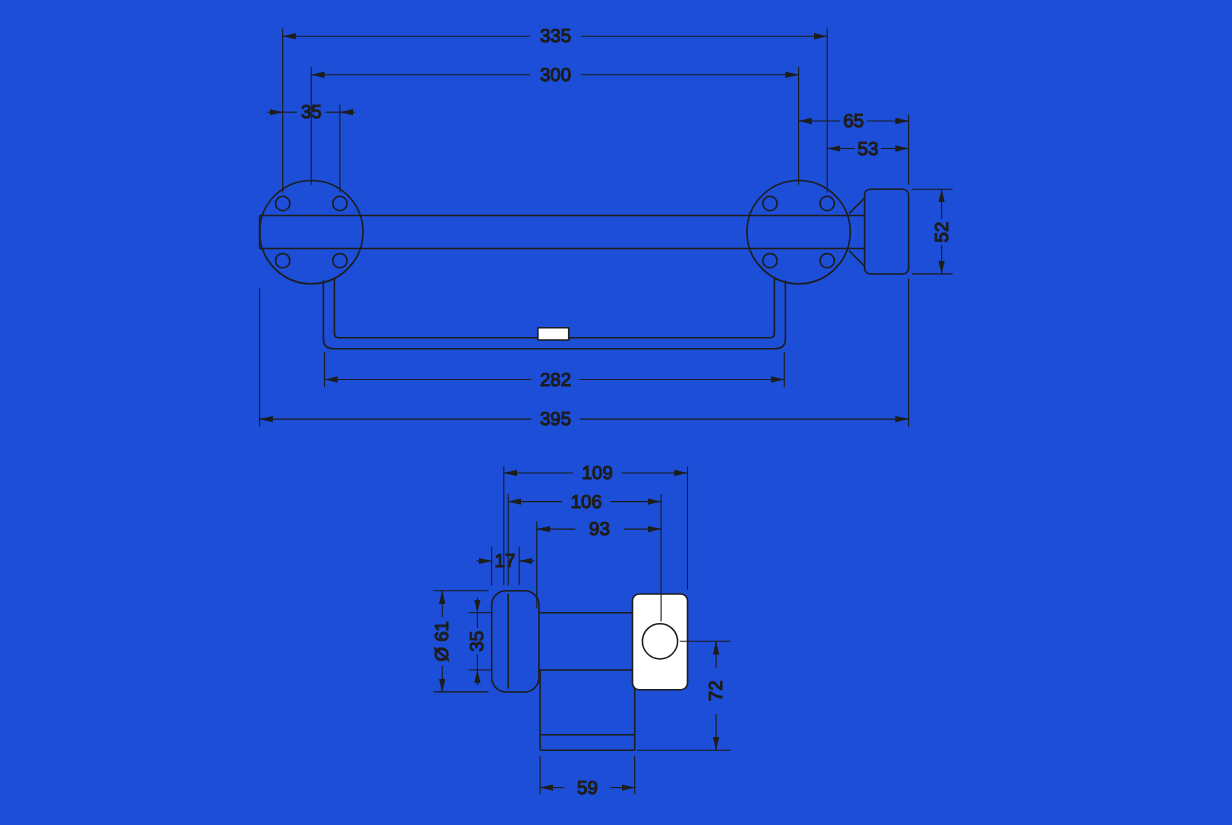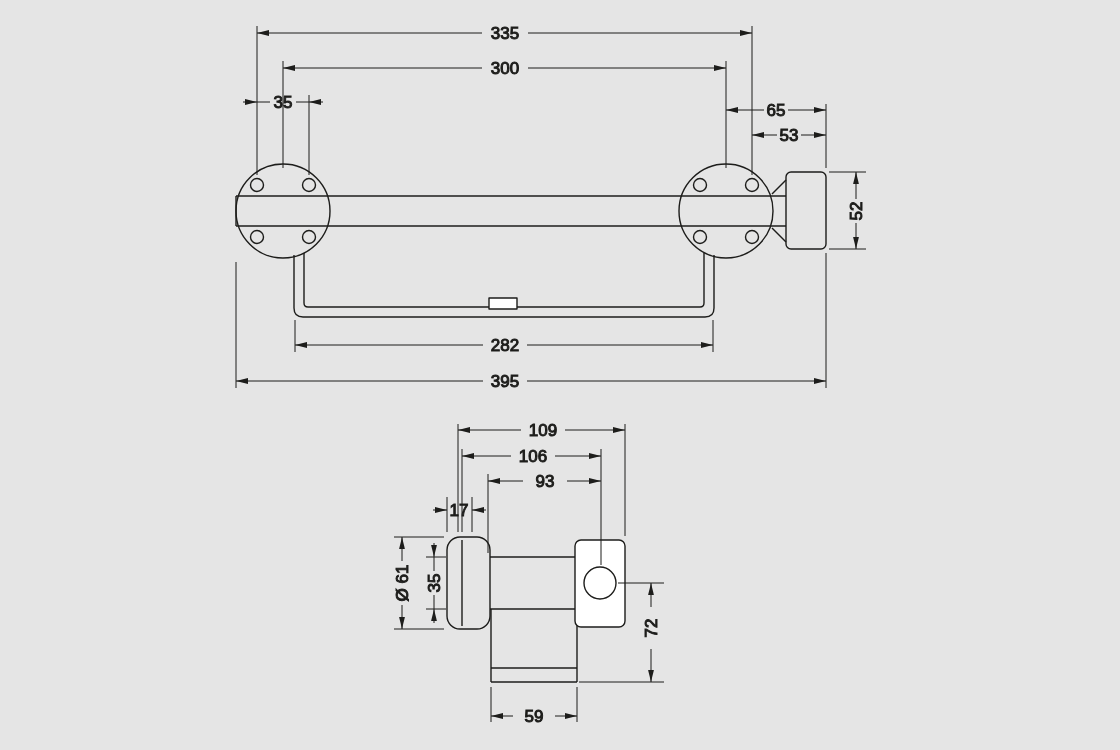--- a/index.html
+++ b/index.html
@@ -1,20 +1,20 @@
 <!DOCTYPE html>
 <html><head>
 <meta charset="utf-8">
 <style>
   html, body { margin: 0; padding: 0; background: #ffffff; }
   .stage {
     position: relative;
     width: 1120px;
     height: 750px;
-    background: #e5e5e5;
+    background: #1d4ed8;
     overflow: hidden;
   }
   
   .ln   { stroke: #1d1d1b; stroke-width: 1.4; fill: none; stroke-linejoin: round; }
   .lnf  { stroke: #1d1d1b; stroke-width: 1.4; fill: #ffffff; stroke-linejoin: round; }
   
   .dim  { stroke: #1d1d1b; stroke-width: 1; fill: none; }
   
   .dimtxt {
     font-family: "Liberation Sans", sans-serif;

